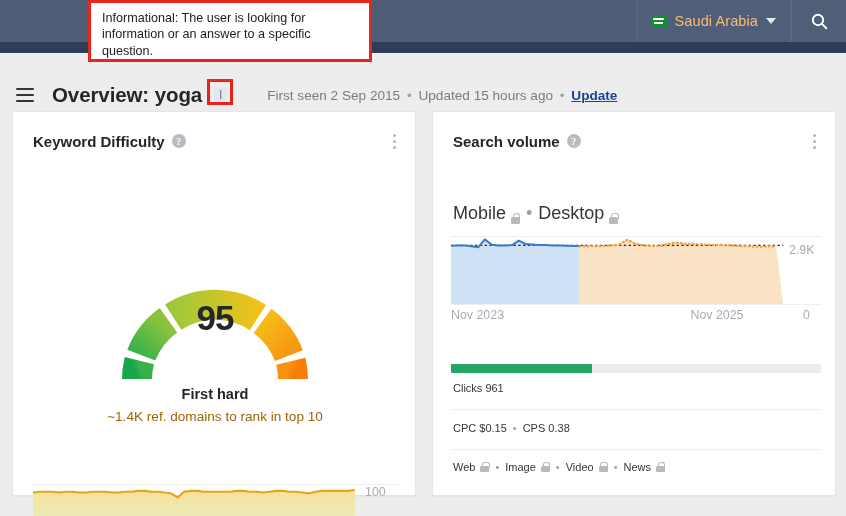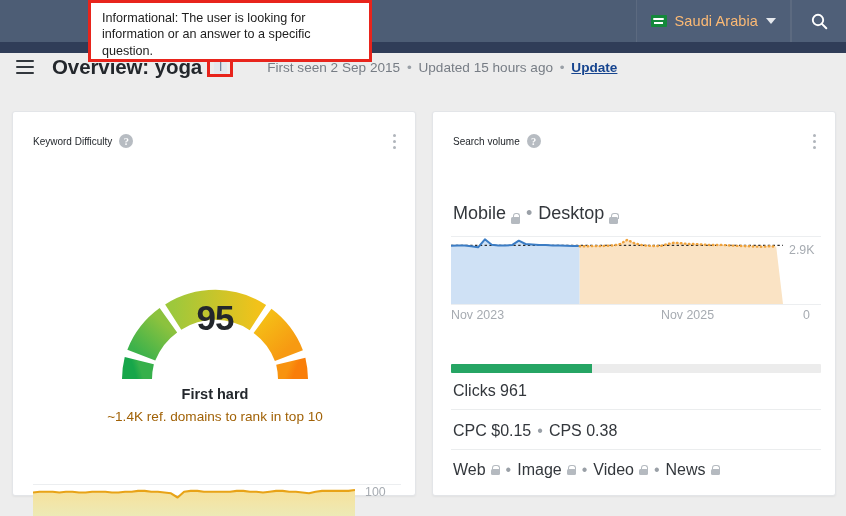--- a/index.html
+++ b/index.html
@@ -56,21 +56,21 @@
     position: absolute; left: 88px; top: 0px; width: 284px; height: 62px;
     background: #ffffff; border: 3px solid #e8241c;
     padding: 7px 10px 0 11px; z-index: 30;
   }
   .tooltip-text {
     font-size: 12.6px; line-height: 16.4px; color: #1d1d1d;
   }
 
   
   .page-header {
-    position: absolute; left: 0; top: 38px; width: 846px; height: 58px;
+    position: absolute; left: 0; top: 66px; width: 846px; height: 58px;
     display: flex; align-items: center;
   }
   .burger {
     width: 18px; height: 14px; margin-left: 16px; margin-right: 18px;
     display: flex; flex-direction: column; justify-content: space-between;
   }
   .burger span { display: block; height: 2.2px; background: #32373d; border-radius: 1px; }
   .ov-title {
     font-size: 20.5px; font-weight: bold; color: #23272c; letter-spacing: -.1px;
   }
@@ -96,21 +96,21 @@
     position: absolute; background: #fff;
     border: 1px solid #e3e5e8; border-radius: 3px;
     box-shadow: 0 1px 2px rgba(0,0,0,.05);
   }
   #kd-card { left: 12px; top: 111px; width: 404px; height: 385px; }
   #sv-card { left: 432px; top: 111px; width: 404px; height: 385px; }
 
   .card-head {
     display: flex; align-items: center; padding: 19px 16px 0 20px;
   }
-  .card-title { font-size: 10px; font-weight: normal; color: #23272c; }
+  .card-title { font-size: 15px; font-weight: bold; color: #23272c; }
   .help-icon {
     width: 14px; height: 14px; border-radius: 50%; background: #b7bcc2;
     color: #fff; font-size: 10.5px; font-weight: bold;
     display: inline-flex; align-items: center; justify-content: center;
     margin-left: 7px; font-family: "Liberation Serif", serif;
   }
   .kebab { margin-left: auto; display: flex; flex-direction: column; gap: 2.6px; padding: 3px; }
   .kebab i { display: block; width: 3.2px; height: 3.2px; border-radius: 50%; background: #b0b5bb; }
 
   
@@ -161,29 +161,29 @@
     background: #b5bac0; border-radius: 1.5px;
   }
 
   .sv-chart { position: absolute; left: 18px; top: 124px; width: 370px; height: 110px; }
   .sv-plot { position: absolute; left: 0; top: 0; width: 332px; height: 68px; }
   .sv-axis-top { position: absolute; left: 0; top: 0; width: 370px; height: 1px; background: #eceef0; }
   .sv-axis-bottom { position: absolute; left: 0; top: 68px; width: 370px; height: 1px; background: #eceef0; }
   .sv-max { position: absolute; left: 338px; top: 7px; font-size: 12.4px; color: #a6abb1; }
   .sv-min { position: absolute; left: 352px; top: 72px; font-size: 12.4px; color: #a6abb1; }
   .sv-xleft { position: absolute; left: 0; top: 72px; font-size: 12.4px; color: #a6abb1; }
-  .sv-xright { position: absolute; left: 210px; top: 72px; width: 112px; text-align: left; font-size: 12.4px; color: #a6abb1; }
+  .sv-xright { position: absolute; left: 210px; top: 72px; width: 112px; text-align: center; font-size: 12.4px; color: #a6abb1; }
 
   .clicks-bar {
     position: absolute; left: 18px; top: 252px; width: 370px; height: 9px;
     background: #ececec; border-radius: 1px; overflow: hidden;
   }
   .clicks-fill { height: 100%; background: #26a564; }
   .row-line { position: absolute; left: 18px; width: 370px; height: 1px; background: #ebedee; }
-  .sv-row { position: absolute; left: 20px; font-size: 16px; color: #33373c; display: flex; align-items: center; justify-content: flex-end; }
+  .sv-row { position: absolute; left: 20px; font-size: 11px; color: #33373c; display: flex; align-items: center; justify-content: flex-end; }
   .sv-row .sep { color: #9aa0a7; padding: 0 6px; }
 </style>
 </head>
 <body>
 
 <div id="app">
 
   <div class="topbar">
     <div class="country-box">
       <span class="flag"></span>

